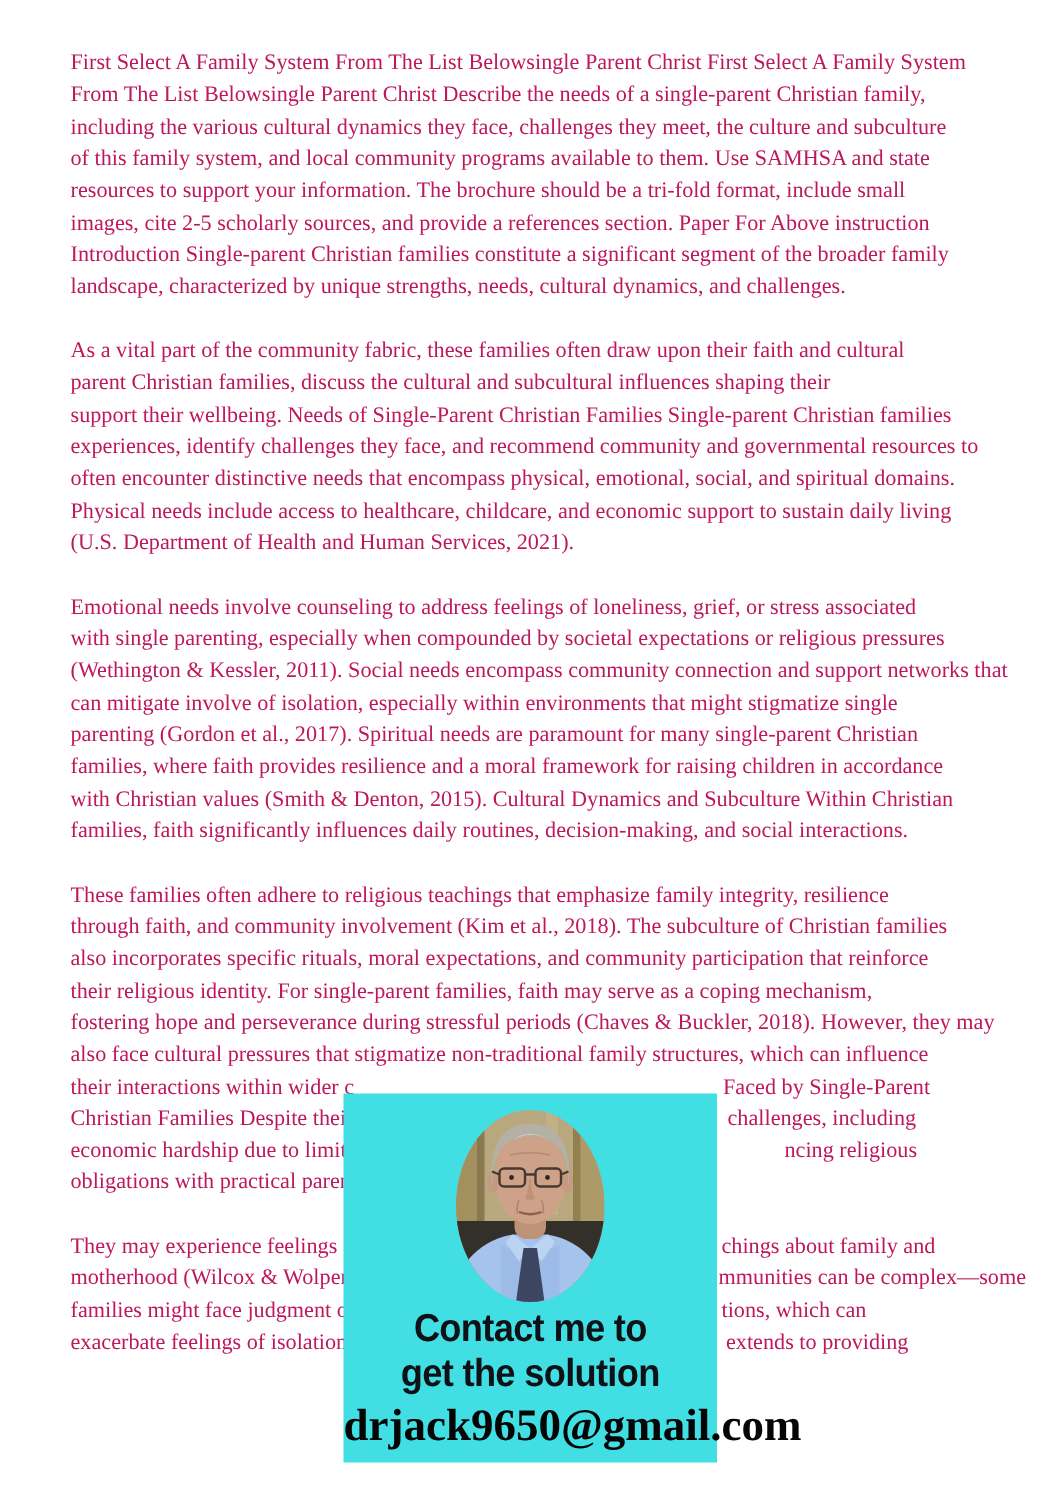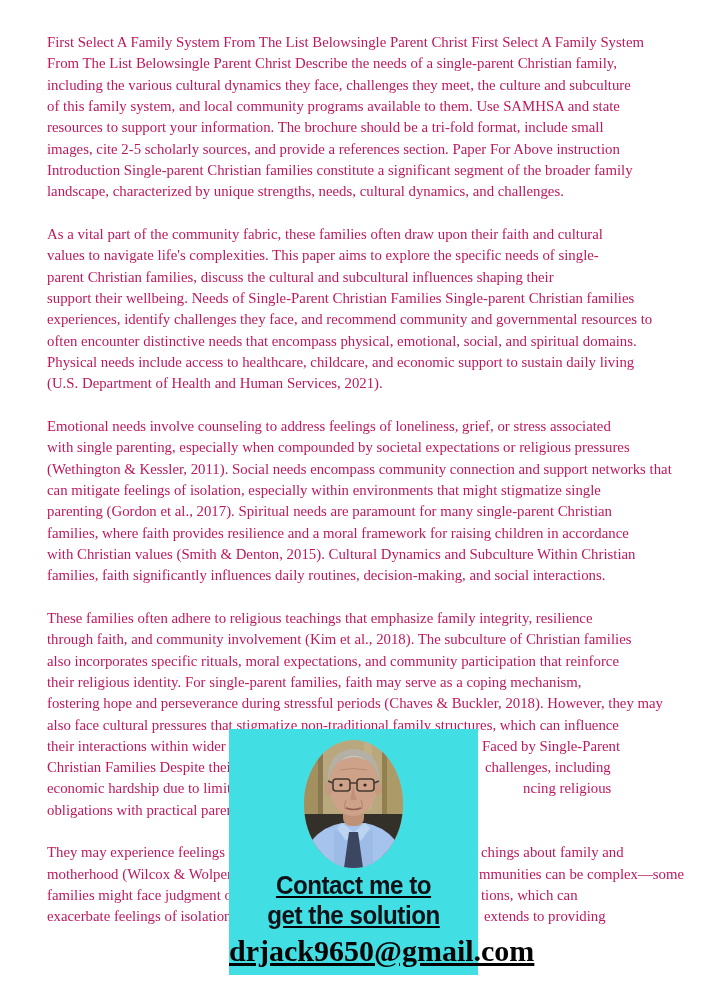--- a/index.html
+++ b/index.html
@@ -68,33 +68,32 @@
         <div class="line">From The List Belowsingle Parent Christ Describe the needs of a single-parent Christian family,</div>
         <div class="line">including the various cultural dynamics they face, challenges they meet, the culture and subculture</div>
         <div class="line">of this family system, and local community programs available to them. Use SAMHSA and state</div>
         <div class="line">resources to support your information. The brochure should be a tri-fold format, include small</div>
         <div class="line">images, cite 2-5 scholarly sources, and provide a references section. Paper For Above instruction</div>
         <div class="line">Introduction Single-parent Christian families constitute a significant segment of the broader family</div>
         <div class="line">landscape, characterized by unique strengths, needs, cultural dynamics, and challenges.</div>
       </div>
       <div class="para">
         <div class="line">As a vital part of the community fabric, these families often draw upon their faith and cultural</div>
-        <div class="line">values to navigate life's complexities. This paper aims to explore the specific needs of single-</div>
         <div class="line">parent Christian families, discuss the cultural and subcultural influences shaping their</div>
         <div class="line">support their wellbeing. Needs of Single-Parent Christian Families Single-parent Christian families</div>
         <div class="line">experiences, identify challenges they face, and recommend community and governmental resources to</div>
         <div class="line">often encounter distinctive needs that encompass physical, emotional, social, and spiritual domains.</div>
         <div class="line">Physical needs include access to healthcare, childcare, and economic support to sustain daily living</div>
         <div class="line">(U.S. Department of Health and Human Services, 2021).</div>
       </div>
       <div class="para">
         <div class="line">Emotional needs involve counseling to address feelings of loneliness, grief, or stress associated</div>
         <div class="line">with single parenting, especially when compounded by societal expectations or religious pressures</div>
         <div class="line">(Wethington &amp; Kessler, 2011). Social needs encompass community connection and support networks that</div>
-        <div class="line">can mitigate feelings of isolation, especially within environments that might stigmatize single</div>
+        <div class="line">can mitigate involve of isolation, especially within environments that might stigmatize single</div>
         <div class="line">parenting (Gordon et al., 2017). Spiritual needs are paramount for many single-parent Christian</div>
         <div class="line">families, where faith provides resilience and a moral framework for raising children in accordance</div>
         <div class="line">with Christian values (Smith &amp; Denton, 2015). Cultural Dynamics and Subculture Within Christian</div>
         <div class="line">families, faith significantly influences daily routines, decision-making, and social interactions.</div>
       </div>
       <div class="para">
         <div class="line">These families often adhere to religious teachings that emphasize family integrity, resilience</div>
         <div class="line">through faith, and community involvement (Kim et al., 2018). The subculture of Christian families</div>
         <div class="line">also incorporates specific rituals, moral expectations, and community participation that reinforce</div>
         <div class="line">their religious identity. For single-parent families, faith may serve as a coping mechanism,</div>
@@ -106,21 +105,21 @@
         <div class="line">obligations with practical parent</div>
       </div>
       <div class="para">
         <div class="line"><span>They may experience feelings o</span><span class="frag-right" style="left: 434px;">chings about family and</span></div>
         <div class="line"><span>motherhood (Wilcox &amp; Wolper</span><span class="frag-right" style="left: 432px;">mmunities can be complex—some</span></div>
         <div class="line"><span>families might face judgment or</span><span class="frag-right" style="left: 434px;">tions, which can</span></div>
         <div class="line"><span>exacerbate feelings of isolation</span><span class="frag-right" style="left: 437px; text-align: right;">extends to providing</span></div>
       </div>
     </section>
 
-  <aside class="overlay" style="background: rgb(65, 223, 228); text-decoration: underline;">
+  <aside class="overlay" style="background: rgb(65, 223, 228);">
     <div class="portrait">
       <svg width="99" height="128" viewBox="0 0 99 128" aria-hidden="true">
         <defs>
           <clipPath id="ovalClip">
               <ellipse cx="49.5" cy="64" rx="49.5" ry="64"></ellipse>
             </clipPath>
         </defs>
         <g clip-path="url(#ovalClip)">
           <rect x="0" y="0" width="99" height="128" fill="#b9a87e"></rect>
           <rect x="0" y="0" width="14" height="128" fill="#a3905f"></rect>

